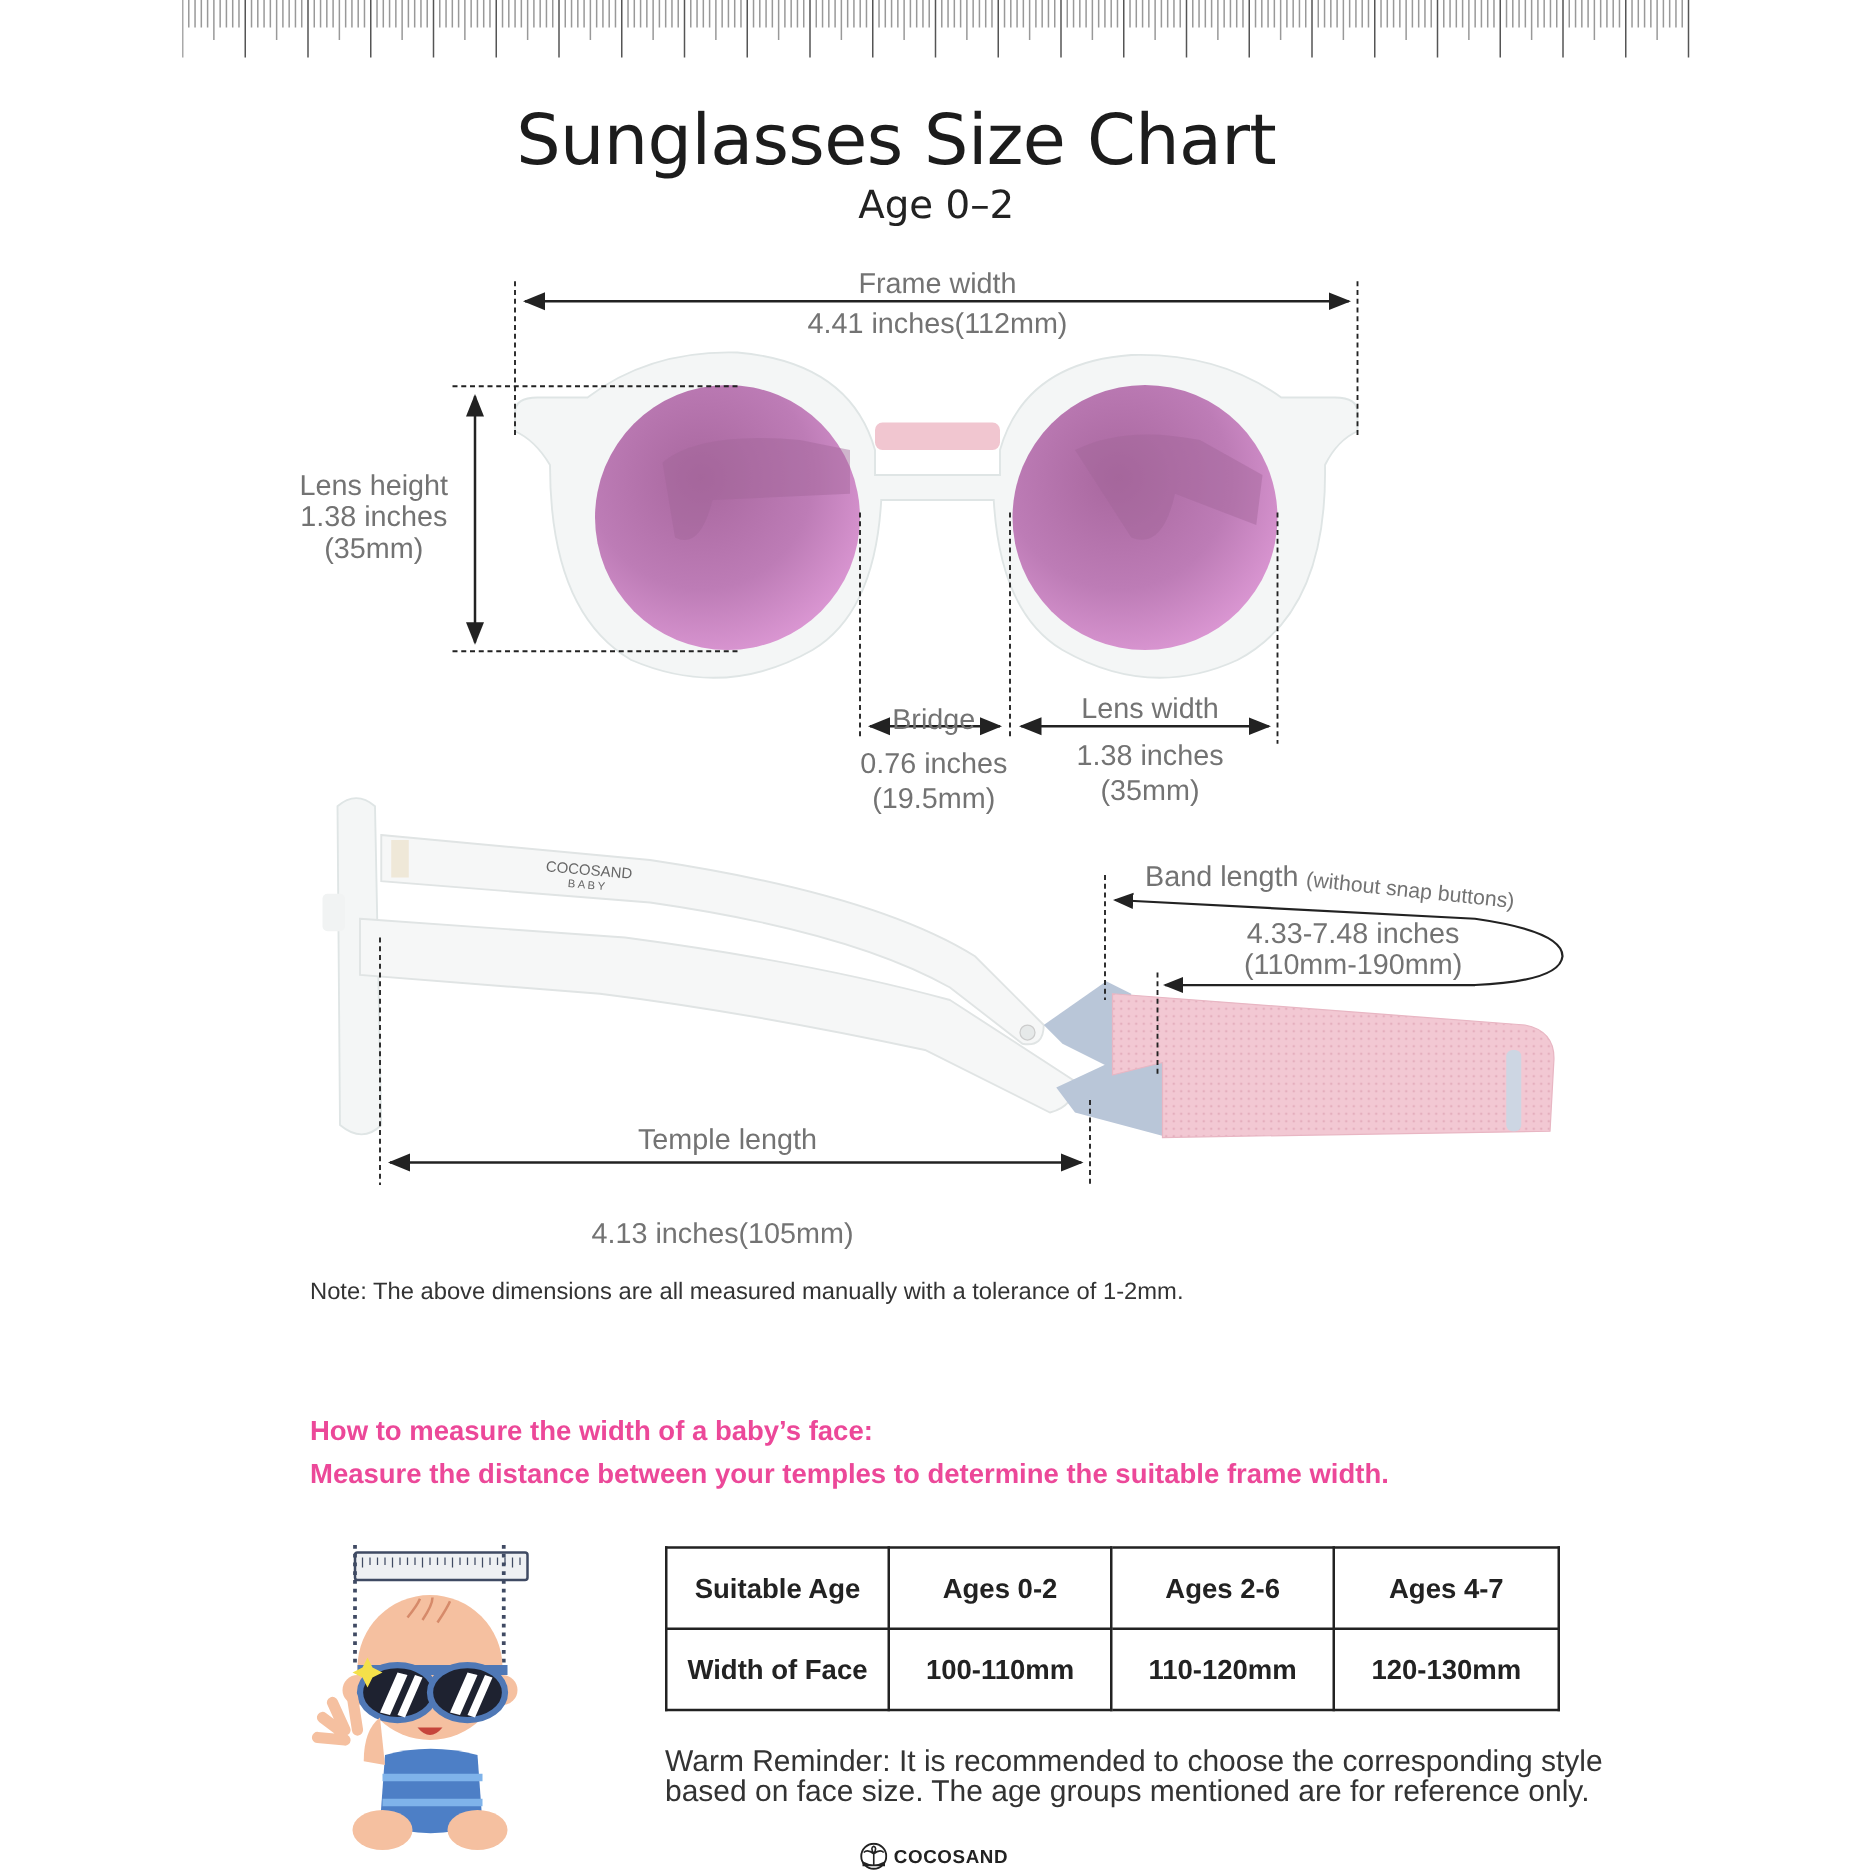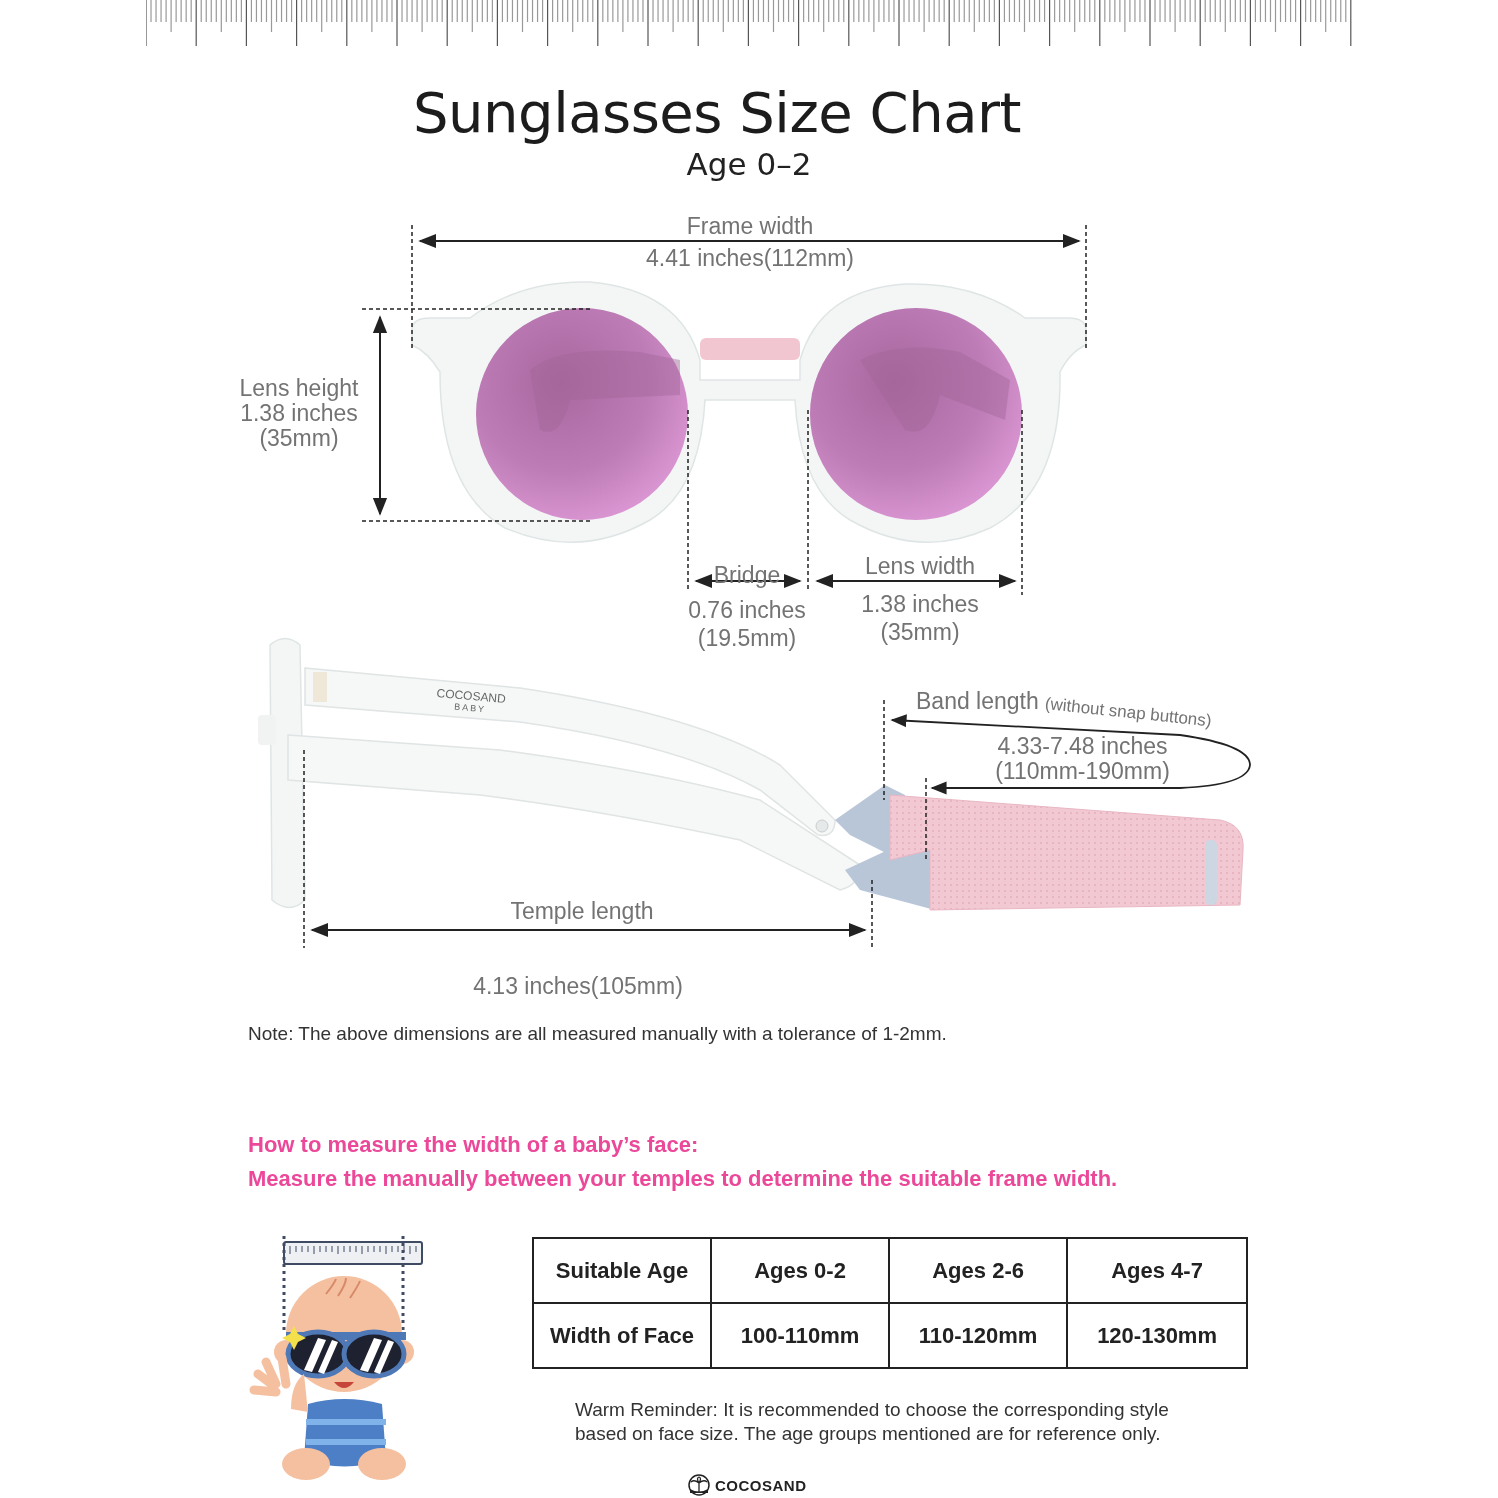--- a/index.html
+++ b/index.html
@@ -8,21 +8,21 @@
   .ruler { left:146px; top:0; width:1206px; height:48px; }
   .title { left:0; width:1338px; top:80px; text-align:center; font-family:"DejaVu Sans", sans-serif; font-size:56px; color:#1c1c1c; font-weight:normal; letter-spacing:-0.5px;padding-left:48px; }
   .subtitle { left:0; width:1498px; top:146px; text-align:center; font-family:"DejaVu Sans", sans-serif; font-size:31px; color:#222; }
   .lbl { font-size:23px; color:#737373; text-align:center; line-height:26px; white-space:nowrap; }
   .svgwrap { left:0; top:0; width:1498px; height:1000px; }
   .note { left:248px; top:1022px; font-size:19px; color:#333; line-height:24px; }
   .howto { left:248px; top:1128px; font-size:22px; font-weight:bold; color:#ec4899; line-height:34px; }
   table.size { position:absolute; left:532px; top:1237px; width:716px; border-collapse:collapse; border:2.5px solid #222; }
   table.size td { border:2.5px solid #222; height:63px; text-align:center; font-size:22px; font-weight:bold; color:#222; padding:0; }
   table.size td:first-child { width:176px; }
-  .reminder { left:532px; top:1398px; font-size:19px; color:#333; line-height:24px;margin-left:43px; }
+  .reminder { left:532px; top:1398px; font-size:24px; color:#333; line-height:24px; }
   .brand { left:688px; top:1474px; font-size:15px; font-weight:bold; color:#222; letter-spacing:0.5px; display:flex; align-items:center; gap:5px; }
   .baby { left:246px; top:1234px; width:190px; height:250px; }
 </style>
 </head>
 <body>
 
 <svg class="abs ruler" viewBox="0 0 1206 48">
   <g id="ruler-ticks" stroke="#555" stroke-width="1.2">
       <line x1="0" x2="0" y1="0" y2="46"></line>
       <line x1="5.02" x2="5.02" y1="0" y2="22" stroke="#999"></line>
@@ -369,21 +369,21 @@
 
 <div class="abs lbl" style="left:432px;width:300px;top:898px;">Temple length</div>
 <div class="abs lbl" style="left:428px;width:300px;top:937px;margin-top:36px;">4.13 inches(105mm)</div>
 
 <div class="abs note">
   <div>Note: The above dimensions are all measured manually with a tolerance of 1-2mm.</div>
 </div>
 
 <div class="abs howto">
   <div>How to measure the width of a baby’s face:</div>
-  <div>Measure the manually between your temples to determine the suitable frame width.</div>
+  <div>Measure the distance between your temples to determine the suitable frame width.</div>
 </div>
 
 <svg class="abs baby" viewBox="0 0 190 250">
   <rect x="38" y="8" width="138" height="22" rx="2" fill="#eef0f3" stroke="#3f4a63" stroke-width="2"></rect>
   <g stroke="#3f4a63" stroke-width="1">
     <line x1="44" y1="12" x2="44" y2="20"></line>
       <line x1="50" y1="12" x2="50" y2="18"></line>
       <line x1="56" y1="12" x2="56" y2="18"></line>
       <line x1="62" y1="12" x2="62" y2="18"></line>
       <line x1="68" y1="12" x2="68" y2="20"></line>

